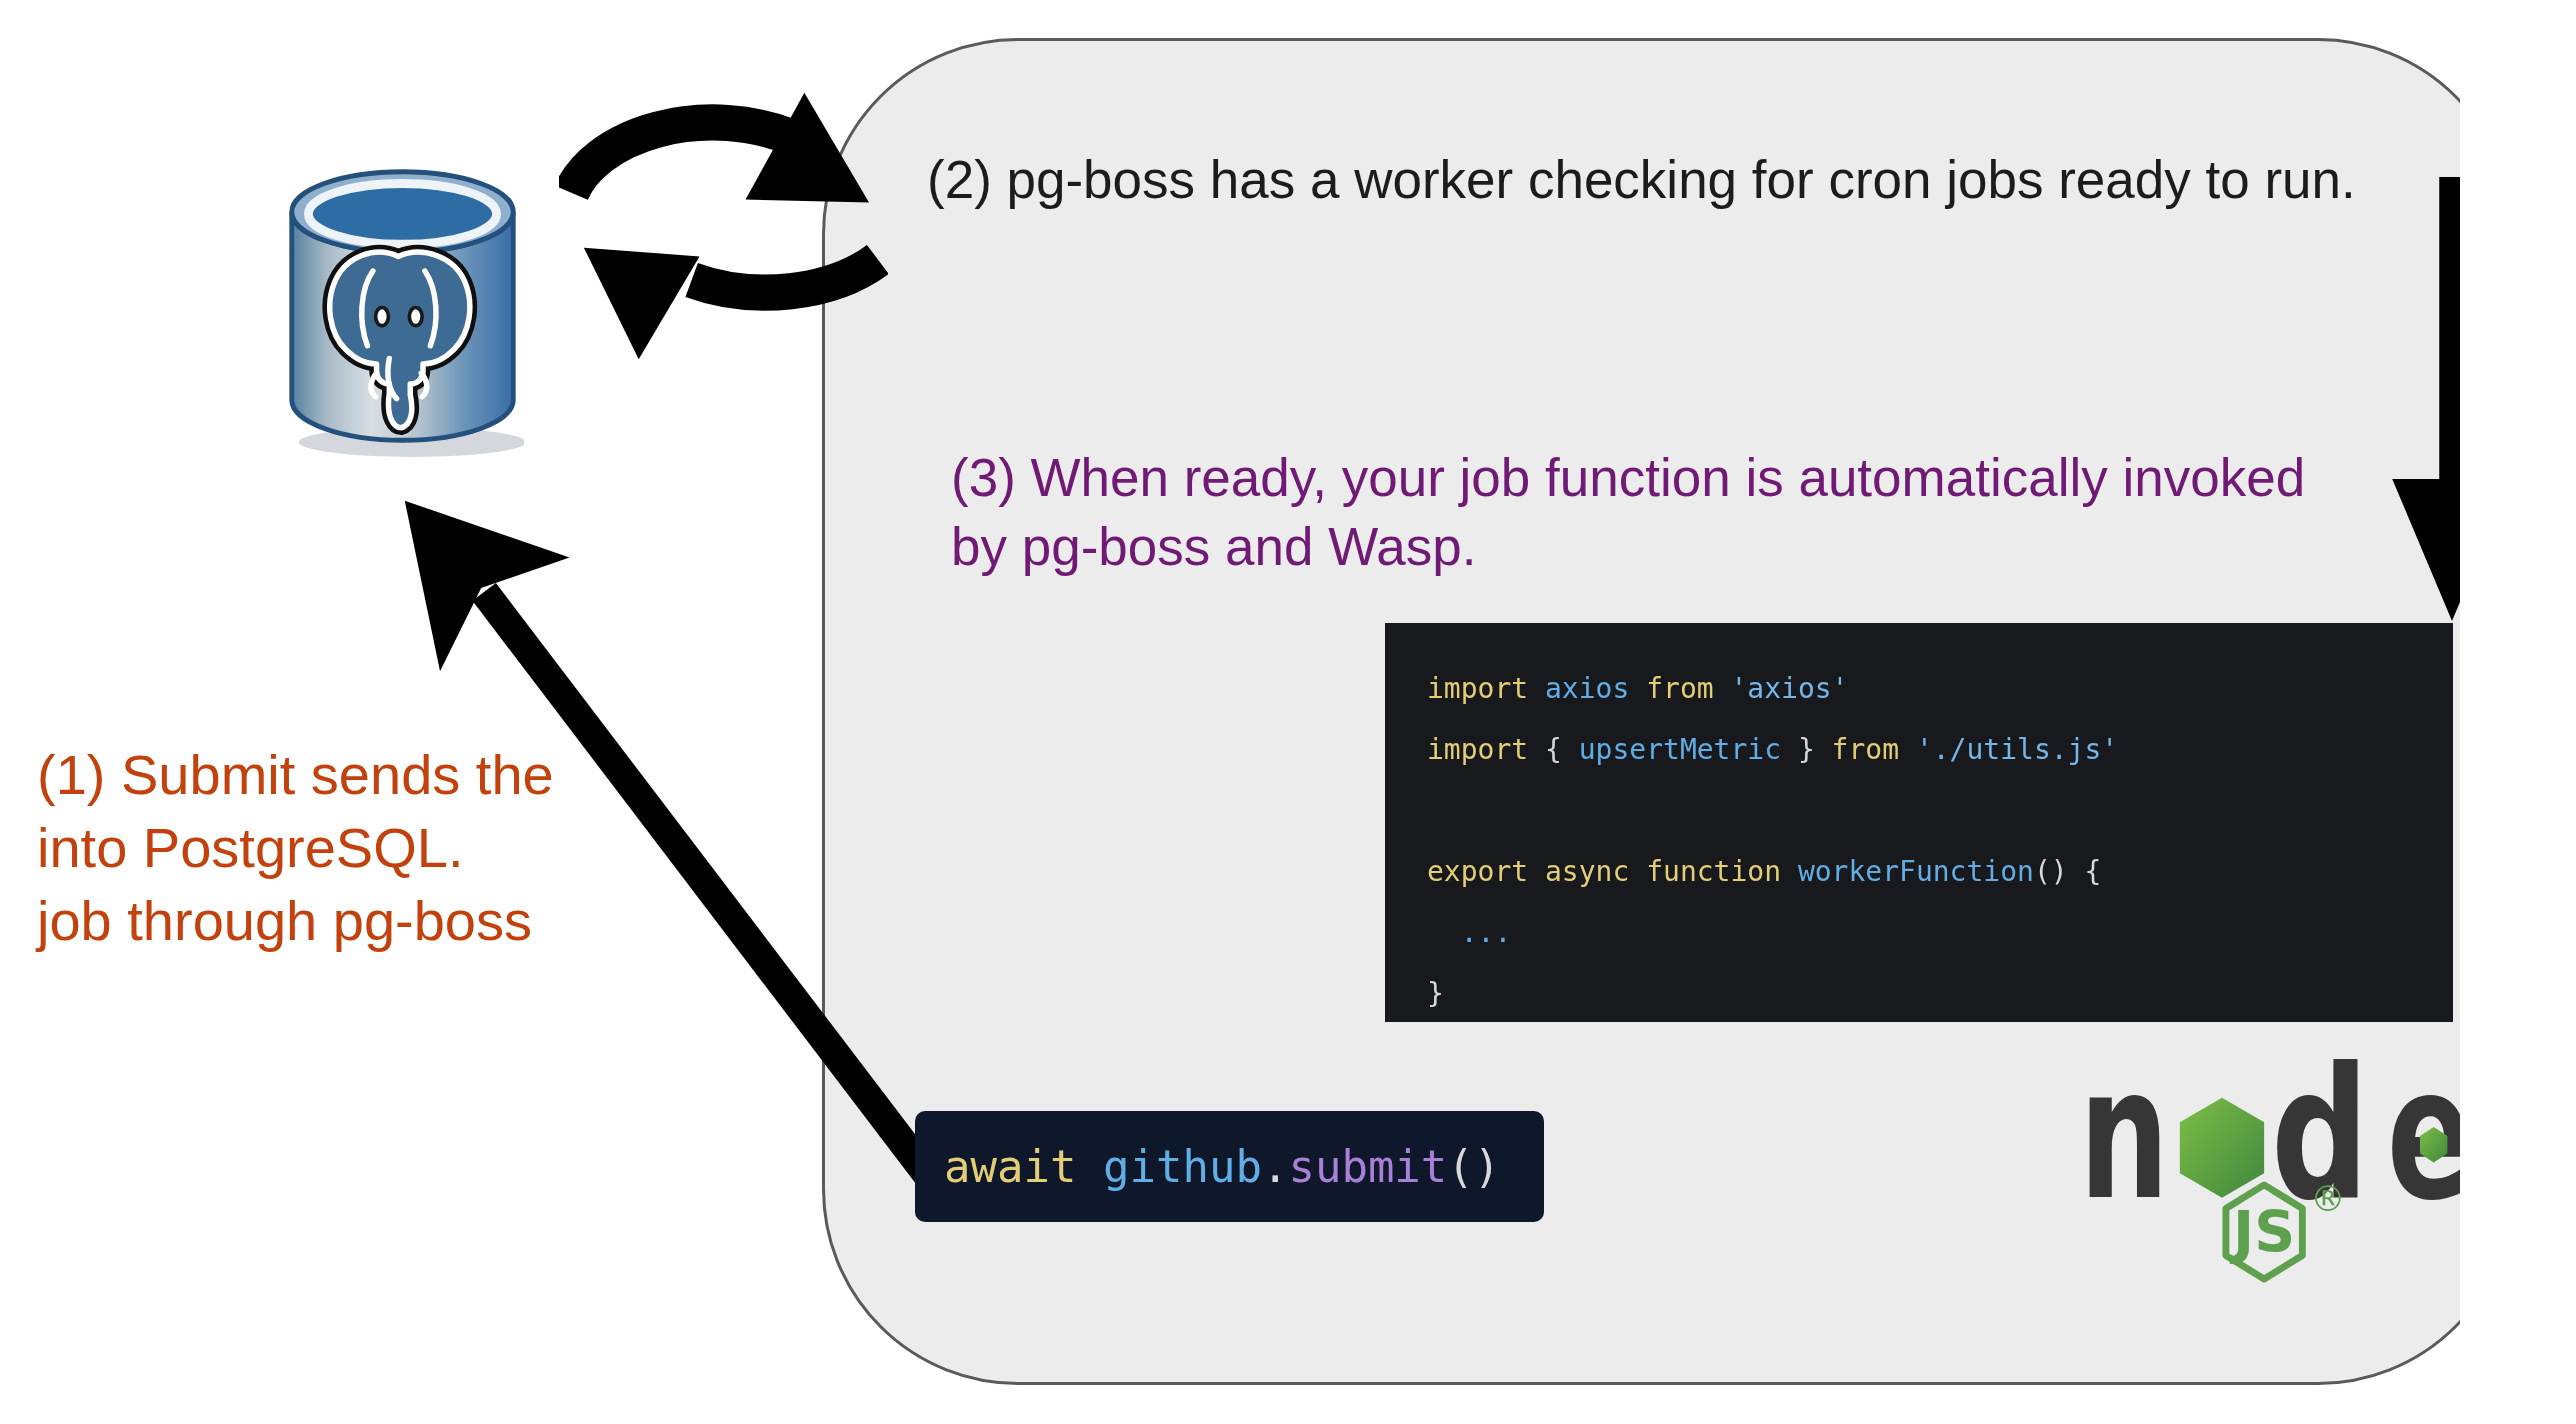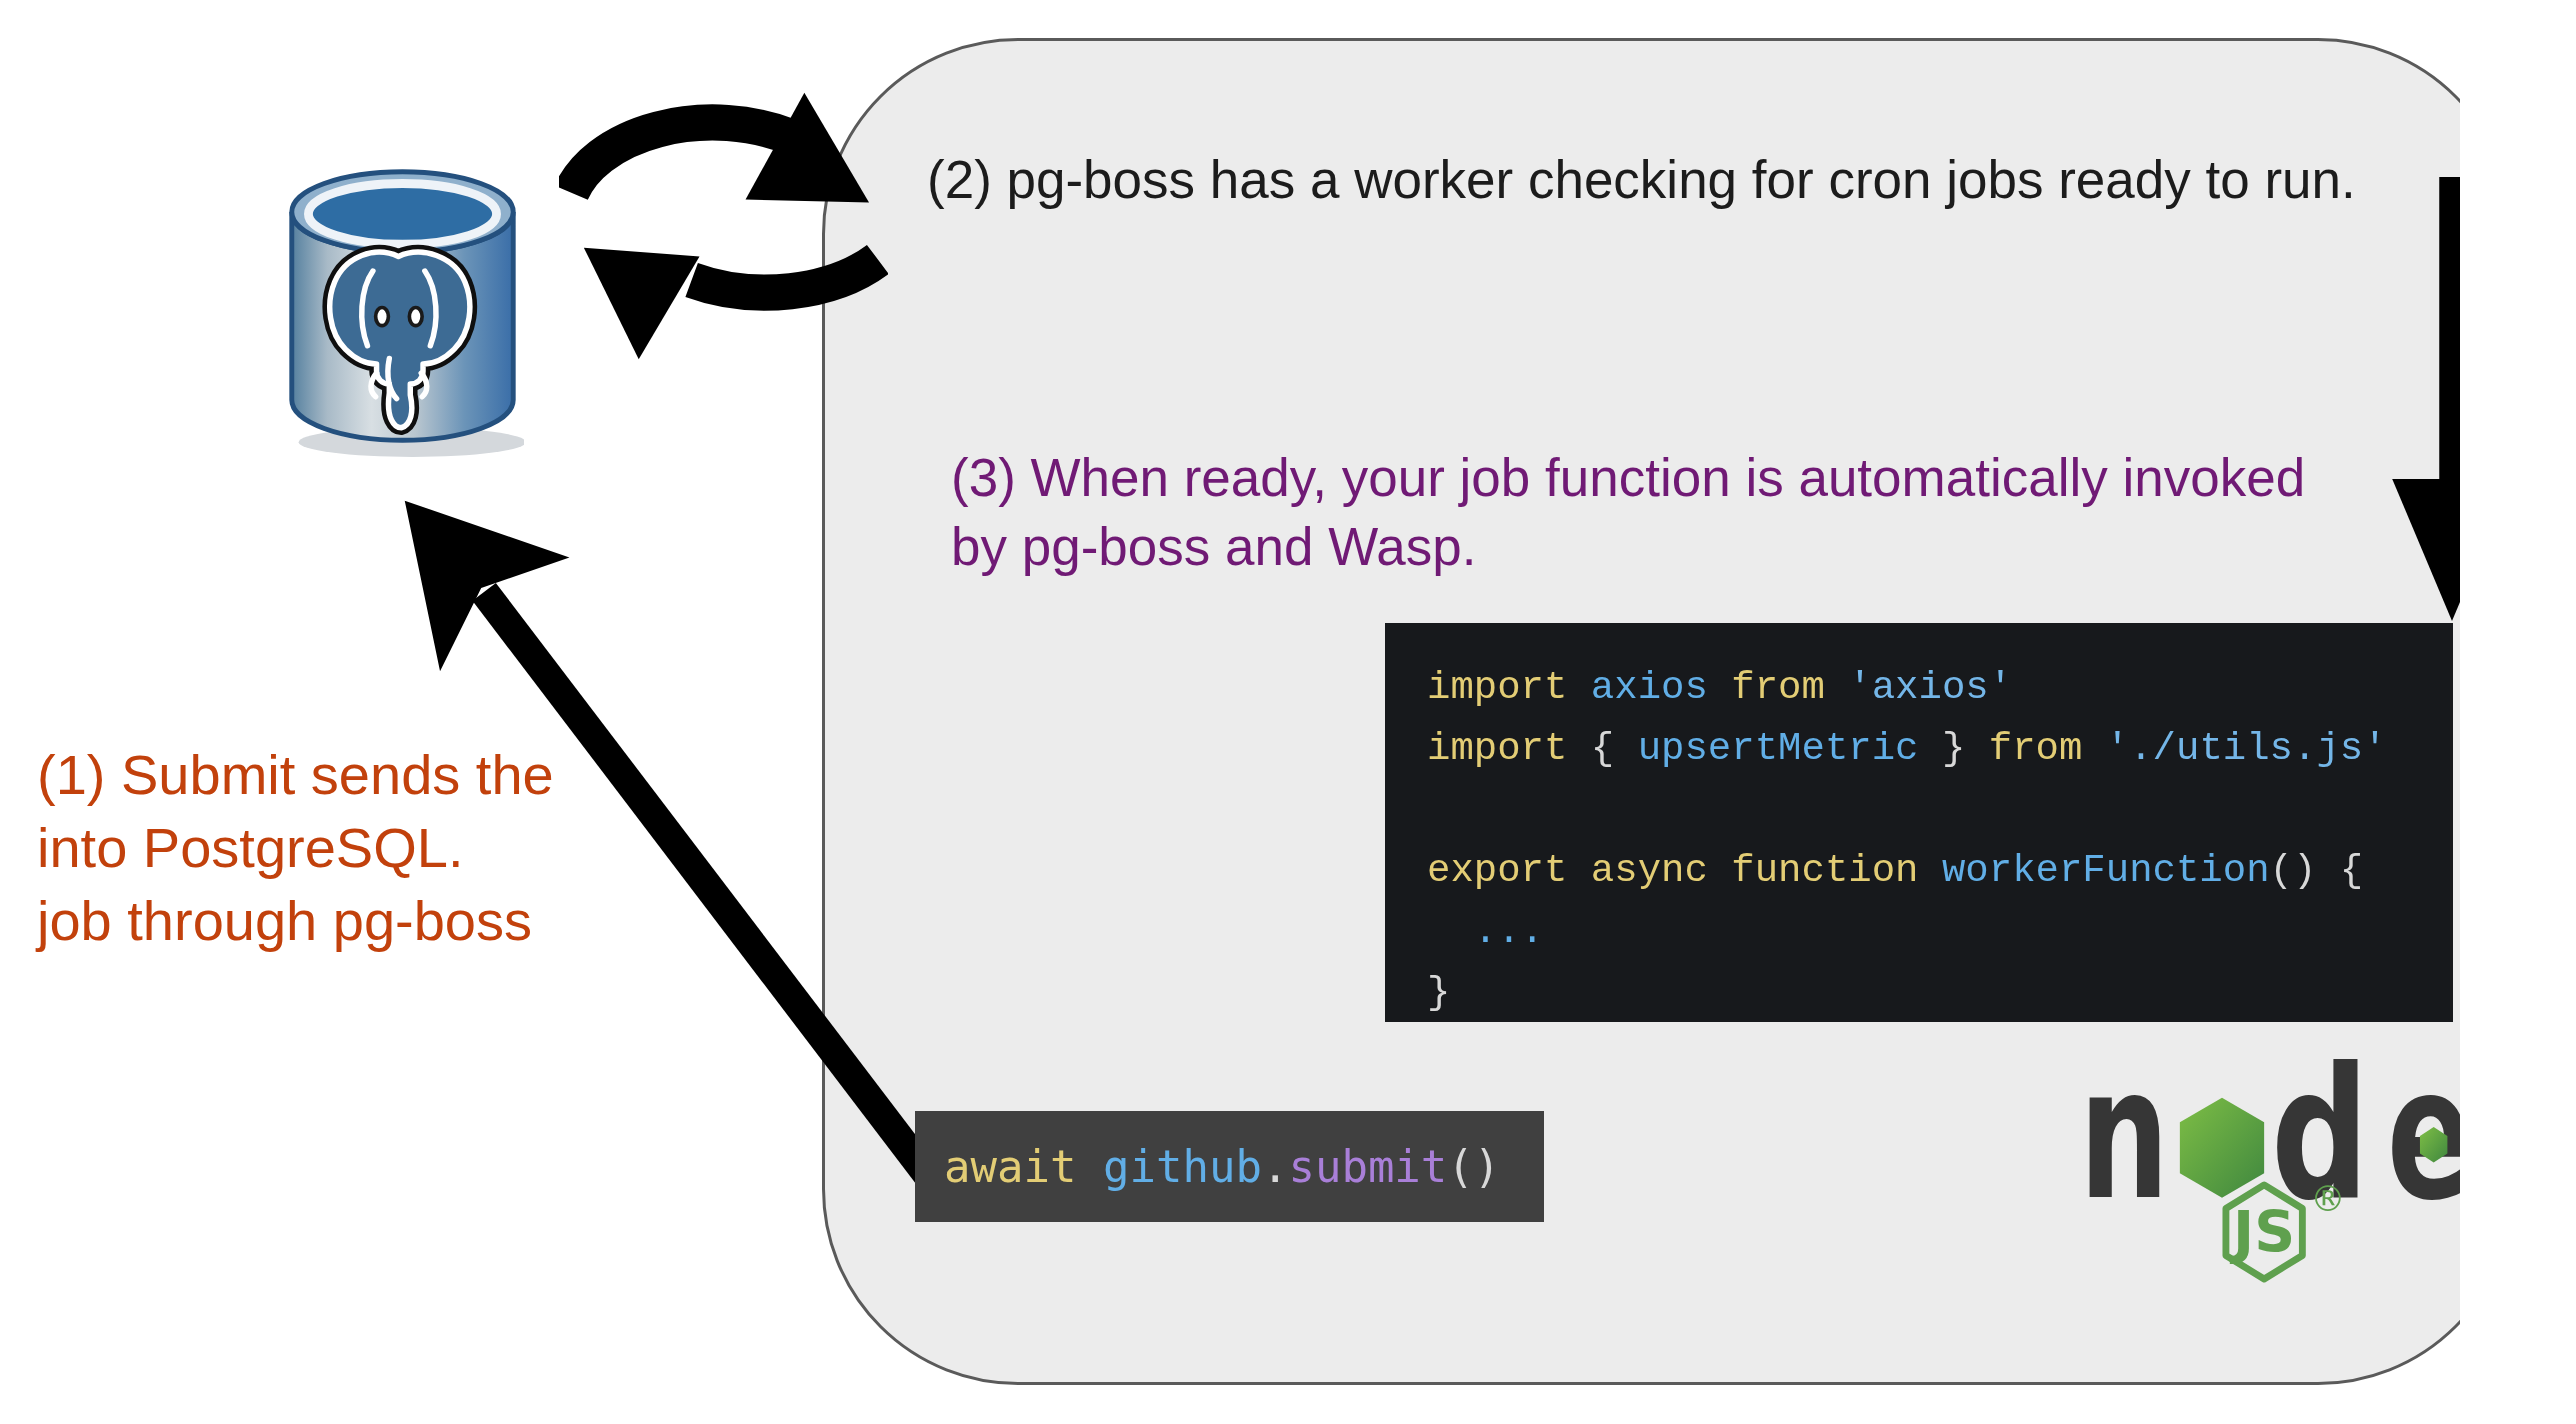--- a/index.html
+++ b/index.html
@@ -8,21 +8,21 @@
   .abs{position:absolute;}
   .panel{position:absolute;left:822px;top:38px;width:1692px;height:1347px;
          border:3.9px solid #5a5a5a;border-radius:196px;background:#ececec;box-sizing:border-box;}
   .label{position:absolute;color:#1c1c1c;font-family:"Liberation Sans", sans-serif;}
   .label div{white-space:nowrap;}
   .step2{left:927px;top:145px;font-size:53px;line-height:69px;}
   .step3{left:927px;top:443px;font-size:53px;line-height:69px;}
   .step1{left:37px;top:738px;font-size:56px;line-height:73px;}
   .code-block{position:absolute;box-sizing:border-box;font-family:"DejaVu Sans Mono", monospace;}
   .worker-block{left:1385px;top:623px;width:1068px;height:399px;padding:35px 0 0 42px;
-                font-size:39px;font-family:Liberation Mono, monospace;}
+                font-size:28px;}
   .worker-block .code-line{line-height:61px;white-space:pre;}
   .submit-block{left:915px;top:1111px;width:629px;height:111px;padding:0 0 0 29px;
                 font-size:44px;display:flex;flex-direction:column;justify-content:center;}
   .submit-block .code-line{line-height:49px;white-space:pre;}
 </style>
 </head>
 <body>
 
 <div id="canvas">
 
@@ -55,21 +55,21 @@
 
   <div class="code-block worker-block" style="background: rgb(23, 25, 28);">
       <div class="code-line"><span style="color: rgb(227, 205, 117);">import</span><span style="color: rgb(216, 216, 216);"> </span><span style="color: rgb(97, 174, 230);">axios</span><span style="color: rgb(216, 216, 216);"> </span><span style="color: rgb(227, 205, 117);">from</span><span style="color: rgb(216, 216, 216);"> </span><span style="color: rgb(116, 182, 232);">'axios'</span></div>
       <div class="code-line"><span style="color: rgb(227, 205, 117);">import</span><span style="color: rgb(216, 216, 216);"> { </span><span style="color: rgb(97, 174, 230);">upsertMetric</span><span style="color: rgb(216, 216, 216);"> } </span><span style="color: rgb(227, 205, 117);">from</span><span style="color: rgb(216, 216, 216);"> </span><span style="color: rgb(116, 182, 232);">'./utils.js'</span></div>
       <div class="code-line">&nbsp;</div>
       <div class="code-line"><span style="color: rgb(227, 205, 117);">export</span><span style="color: rgb(216, 216, 216);"> </span><span style="color: rgb(227, 205, 117);">async</span><span style="color: rgb(216, 216, 216);"> </span><span style="color: rgb(227, 205, 117);">function</span><span style="color: rgb(216, 216, 216);"> </span><span style="color: rgb(97, 174, 230);">workerFunction</span><span style="color: rgb(216, 216, 216);">() {</span></div>
       <div class="code-line"><span style="color: rgb(216, 216, 216);">  </span><span style="color: rgb(97, 174, 230);">...</span></div>
       <div class="code-line"><span style="color: rgb(216, 216, 216);">}</span></div>
     </div>
 
-  <div class="code-block submit-block" style="background: #404040;">
+  <div class="code-block submit-block" style="background: #0f172a; border-radius: 10px;">
       <div class="code-line"><span style="color: rgb(227, 205, 117);">await</span><span style="color: rgb(216, 216, 216);"> </span><span style="color: rgb(97, 174, 230);">github</span><span style="color: rgb(216, 216, 216);">.</span><span style="color: rgb(169, 127, 216);">submit</span><span style="color: rgb(216, 216, 216);">()</span></div>
     </div>
 
   <svg class="abs" style="left:559px;top:83px" width="329" height="294" viewBox="0 0 335 300">
     <path d="M12,112 A150,98 0 0 1 233,54" stroke="#000000" stroke-width="37" fill="none"></path>
     <polygon points="250,10 316,122 190,119" fill="#000000"></polygon>
     <path d="M325,180 A150,95 0 0 1 135,201" stroke="#000000" stroke-width="37" fill="none"></path>
     <polygon points="25,168 143,177 81,282" fill="#000000"></polygon>
   </svg>
 

